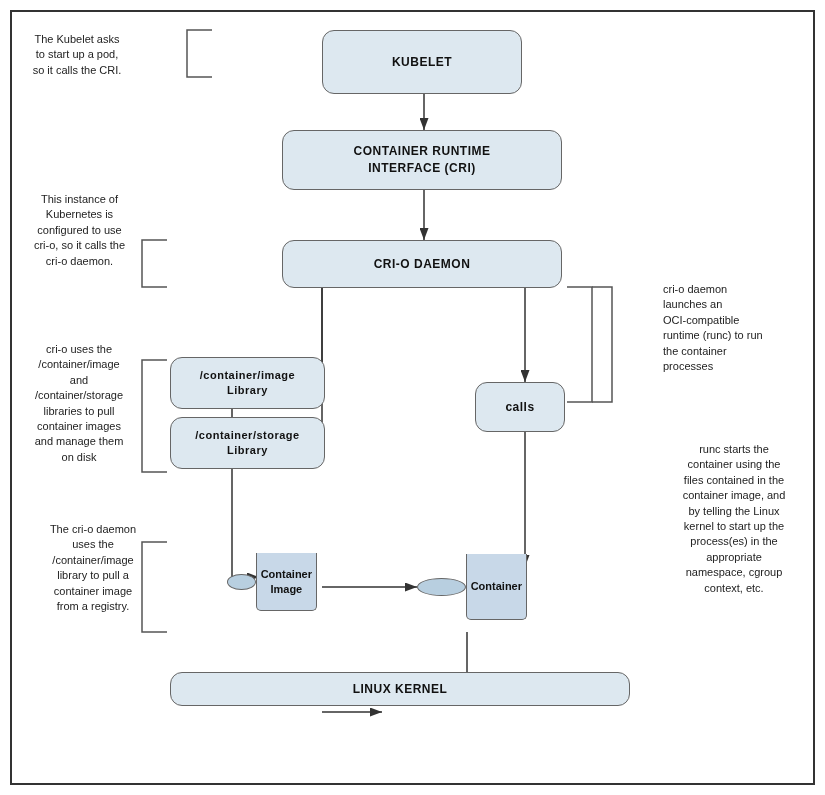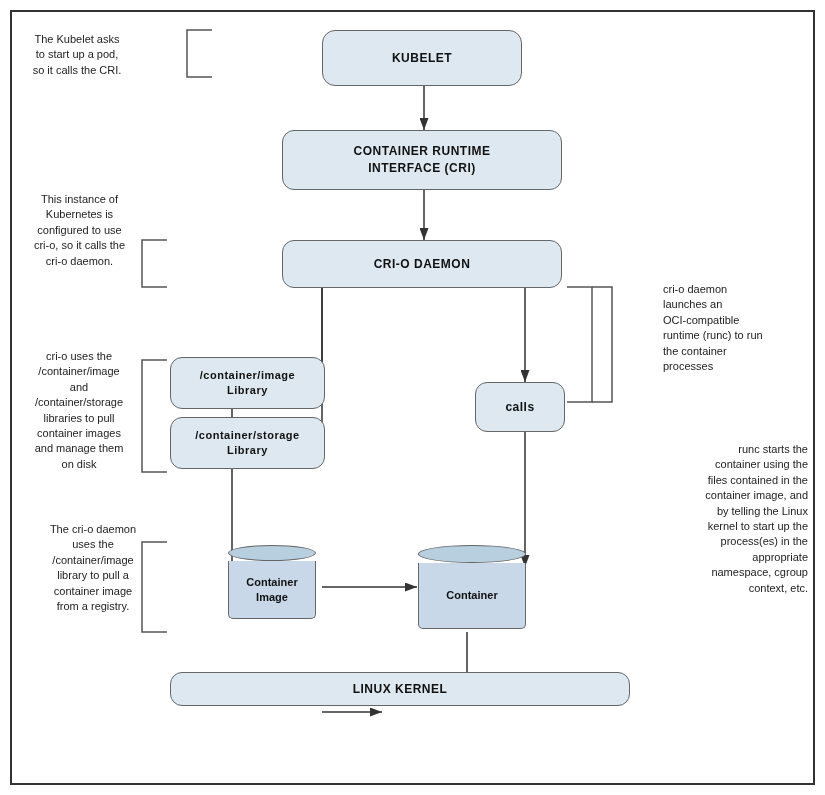--- a/index.html
+++ b/index.html
@@ -40,21 +40,21 @@
       font-size: 12px;
       font-weight: bold;
       letter-spacing: 0.5px;
       color: #111;
       line-height: 1.4;
     }
     
     .cylinder {
       position: absolute;
       display: flex;
-      flex-direction: column;
+      flex-direction: row;
       align-items: center;
       justify-content: center;
     }
     .cylinder-body {
       background: #c8d8e8;
       border: 1.5px solid #666;
       border-top: none;
       border-bottom-left-radius: 5px;
       border-bottom-right-radius: 5px;
       display: flex;
@@ -120,21 +120,21 @@
 
     <polyline points="155,228 130,228 130,275 155,275" fill="none" stroke="#555" stroke-width="1.5"></polyline>
 
     <polyline points="200,18 175,18 175,65 200,65" fill="none" stroke="#555" stroke-width="1.5"></polyline>
 
     <polyline points="155,348 130,348 130,460 155,460" fill="none" stroke="#555" stroke-width="1.5"></polyline>
 
     <polyline points="155,530 130,530 130,620 155,620" fill="none" stroke="#555" stroke-width="1.5"></polyline>
   </svg>
 
-  <div class="box" style="left:310px; top:18px; width:200px; height:56px;border-radius:13px;">KUBELET</div>
+  <div class="box" style="left:310px; top:18px; width:200px; height:64px;">KUBELET</div>
 
   <div class="box" style="left:270px; top:118px; width:280px; height:60px; white-space:pre-line;">CONTAINER RUNTIME<br>INTERFACE (CRI)</div>
 
   <div class="box" style="left:270px; top:228px; width:280px; height:48px;">CRI-O DAEMON</div>
 
   <div class="box" style="left:158px; top:345px; width:155px; height:52px; white-space:pre-line; font-size:11px;">/container/image<br>Library</div>
 
   <div class="box" style="left:158px; top:405px; width:155px; height:52px; white-space:pre-line; font-size:11px;">/container/storage<br>Library</div>
 
   <div class="box" style="left:463px; top:370px; width:90px; height:50px;">calls</div>
@@ -152,25 +152,25 @@
       <span>Container</span>
     </div>
   </div>
 
   <div class="box" style="left:158px; top:660px; width:460px; height:34px;">LINUX KERNEL</div>
 
   <div class="annotation" style="left:5px; top:20px; width:120px;">The Kubelet asks<br>to start up a pod,<br>so it calls the CRI.</div>
 
   <div class="annotation" style="left:5px; top:180px; width:125px;">This instance of<br>Kubernetes is<br>configured to use<br>cri-o, so it calls the<br>cri-o daemon.</div>
 
-  <div class="annotation" style="left:2px; top:337px; width:130px;">cri-o uses the<br>/container/image<br>and<br>/container/storage<br>libraries to pull<br>container images<br>and manage them<br>on disk</div>
+  <div class="annotation" style="left:2px; top:330px; width:130px;">cri-o uses the<br>/container/image<br>and<br>/container/storage<br>libraries to pull<br>container images<br>and manage them<br>on disk</div>
 
   <div class="annotation" style="left:16px; top:510px; width:130px;">The cri-o daemon<br>uses the<br>/container/image<br>library to pull a<br>container image<br>from a registry.</div>
 
   <div class="annotation" style="right:5px; top:270px; width:145px; text-align:left;">cri-o daemon<br>launches an<br>OCI-compatible<br>runtime (runc) to run<br>the container<br>processes</div>
 
-  <div class="annotation" style="right:5px; top:430px; width:148px; text-align:right;">runc starts the<br>container using the<br>files contained in the<br>container image, and<br>by telling the Linux<br>kernel to start up the<br>process(es) in the<br>appropriate<br>namespace, cgroup<br>context, etc.</div>
+  <div class="annotation" style="right:5px; top:430px; width:148px; text-align:center;">runc starts the<br>container using the<br>files contained in the<br>container image, and<br>by telling the Linux<br>kernel to start up the<br>process(es) in the<br>appropriate<br>namespace, cgroup<br>context, etc.</div>
 
   <svg style="position:absolute; top:0; left:0; width:100%; height:100%; pointer-events:none; overflow:visible;">
     <polyline points="580,275 600,275 600,390 580,390" fill="none" stroke="#555" stroke-width="1.5"></polyline>
   </svg>
 
 </div>
 
 </body></html>

